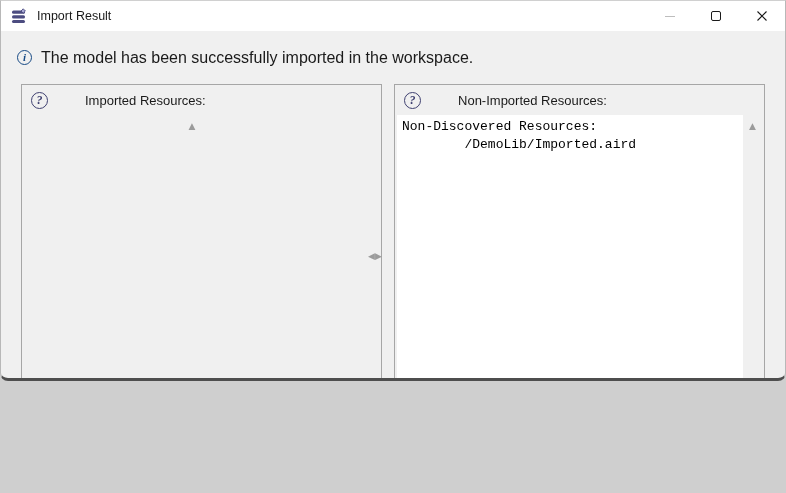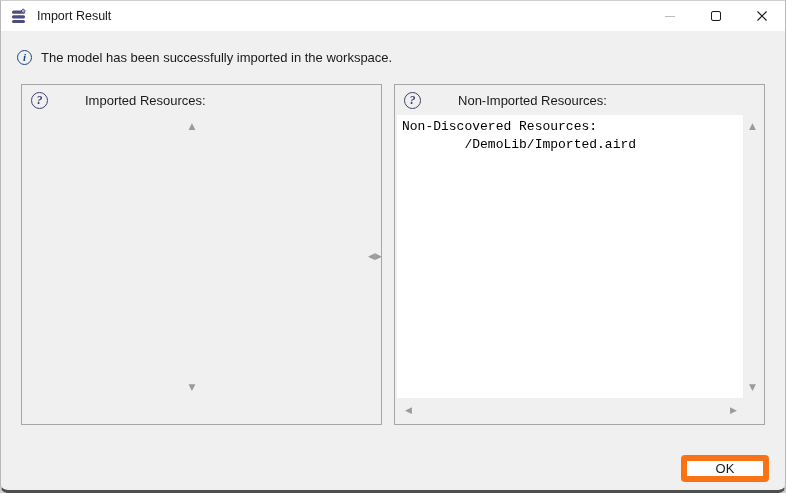--- a/index.html
+++ b/index.html
@@ -1,19 +1,19 @@
 <!DOCTYPE html>
 <html><head>
 <meta charset="utf-8">
 <style>
   * { margin: 0; padding: 0; box-sizing: border-box; }
   html, body { background: #cfcfcf; font-family: "Liberation Sans", sans-serif; }
 
   .window {
-    width: 786px; height: 493px;
+    width: 786px; height: 381px;
     background: #f0f0f0;
     border-left: 1px solid #b8b8b8;
     border-right: 1px solid #b8b8b8;
     border-top: 1px solid #d0d0d0;
     border-bottom: 3px solid #4e4e4e;
     border-radius: 0 0 8px 8px;
     overflow: hidden;
     display: flex; flex-direction: column;
     position: relative;
   }
@@ -42,21 +42,21 @@
     padding: 0 16px; gap: 9px;
   }
   .info-icon {
     width: 15px; height: 15px; flex: 0 0 auto;
     border: 1.2px solid #174a85; border-radius: 50%;
     color: #174a85; font-family: "Liberation Serif", serif;
     font-size: 11px; font-weight: bold; font-style: italic;
     display: flex; align-items: center; justify-content: center;
     line-height: 1;
   }
-  .banner-text { font-size: 13px; color: #1a1a1a; }
+  .banner-text { font-size: 16px; color: #1a1a1a; }
 
   
   .panels {
     display: flex; gap: 12px;
     margin: 0 20px; height: 341px; flex: 0 0 auto;
   }
   .panel {
     border: 1px solid #a6a6a6;
     background: #f0f0f0;
     display: flex; flex-direction: column;

